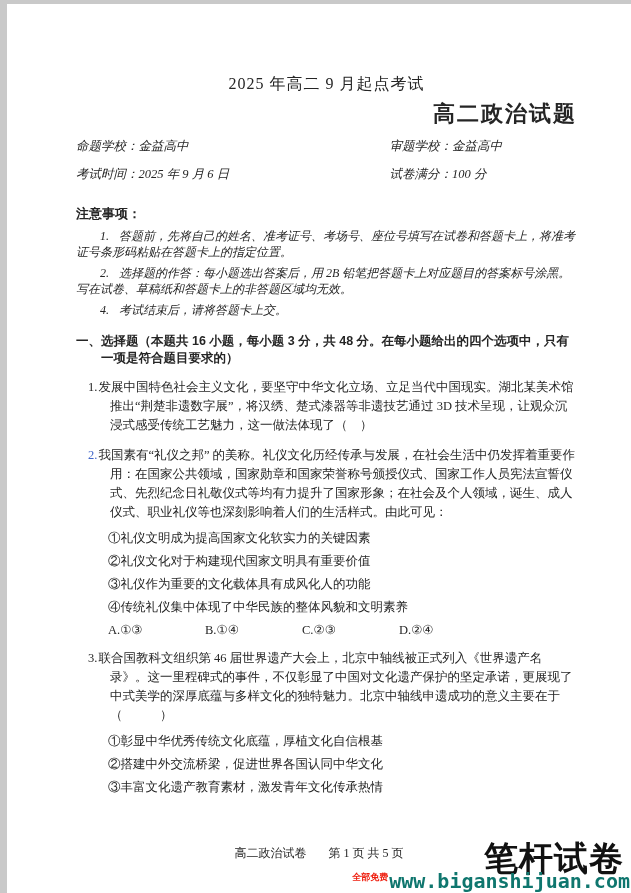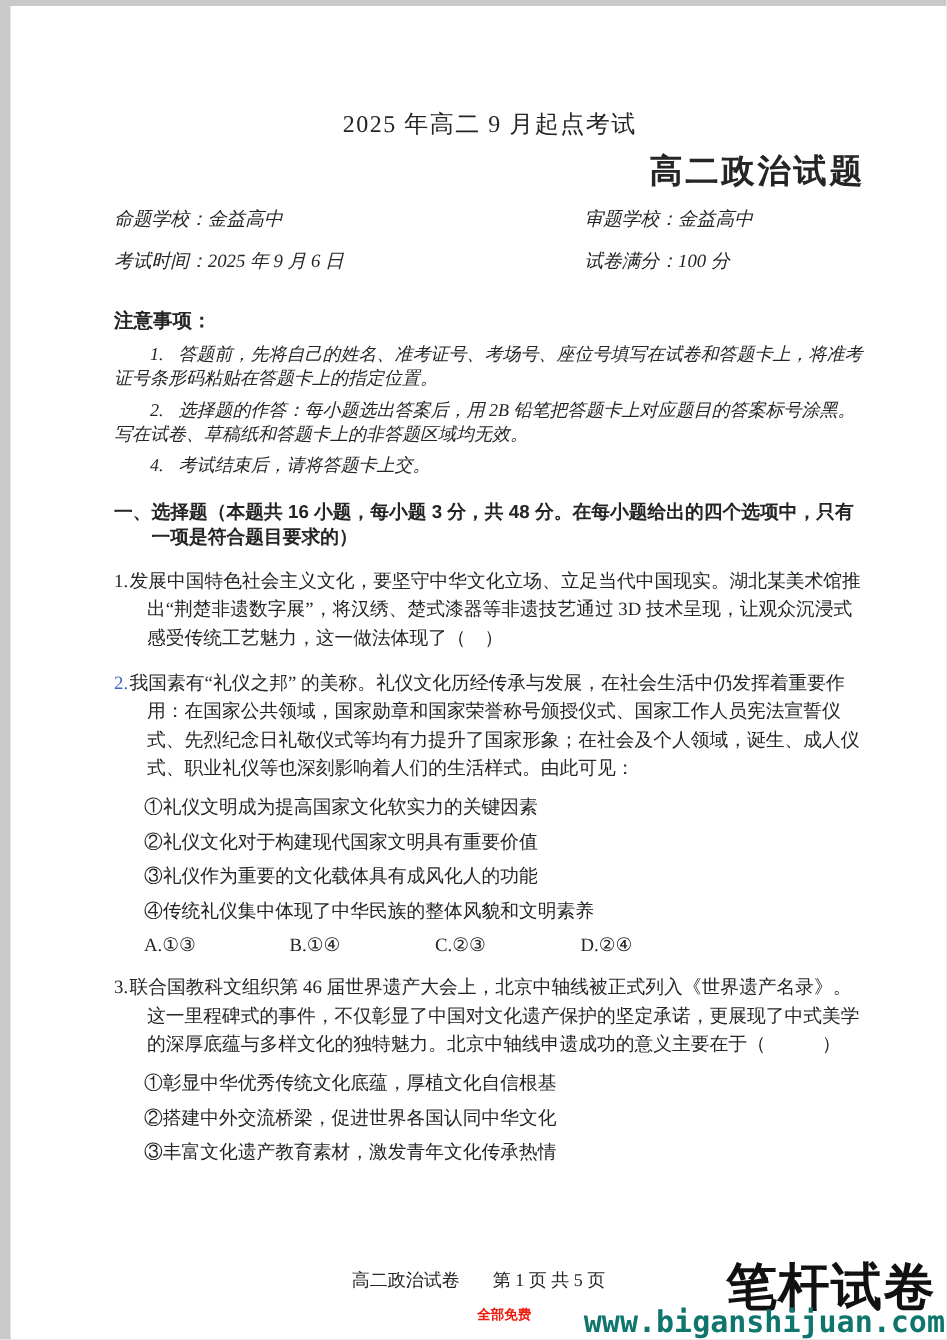--- a/index.html
+++ b/index.html
@@ -68,21 +68,21 @@
   .section-head{
     font-family:"Liberation Sans","DejaVu Sans",sans-serif;
     font-weight:bold;
     font-size:12.5px;
     line-height:17px;
     margin-top:15px;
     padding-left:25px;
     text-indent:-25px;
   }
   
-  .question{margin-top:11px;}
+  .question{margin-top:11px;margin-left:12px;}
   .qstem{
     line-height:19px;
     padding-left:22px;
     text-indent:-22px;
   }
   .qnum{padding-right:1px;}
   .qnum.blue{color:var(--q2_blue);}
   .options{margin-left:26px;}
   .options .opt{line-height:14px;margin-top:9px;}
   .statements{margin-left:20px;}
@@ -108,21 +108,21 @@
   }
   .wm-brand{
     font-weight:900;
     font-size:34px;
     line-height:34px;
     letter-spacing:1px;
     color:#111;
     padding-right:6px;
     white-space:nowrap;
   }
-  .wm-line{display:flex;justify-content:flex-end;margin-top:-3px;gap:34px;}
+  .wm-line{display:flex;justify-content:flex-end;margin-top:-3px;}
   .wm-free{
     color:var(--wm_red);
     font-size:9px;
     font-weight:bold;
     line-height:11px;
     margin-right:1px;
     white-space:nowrap;
   }
   .wm-url{
     font-family:"DejaVu Sans Mono","Liberation Mono",monospace;

